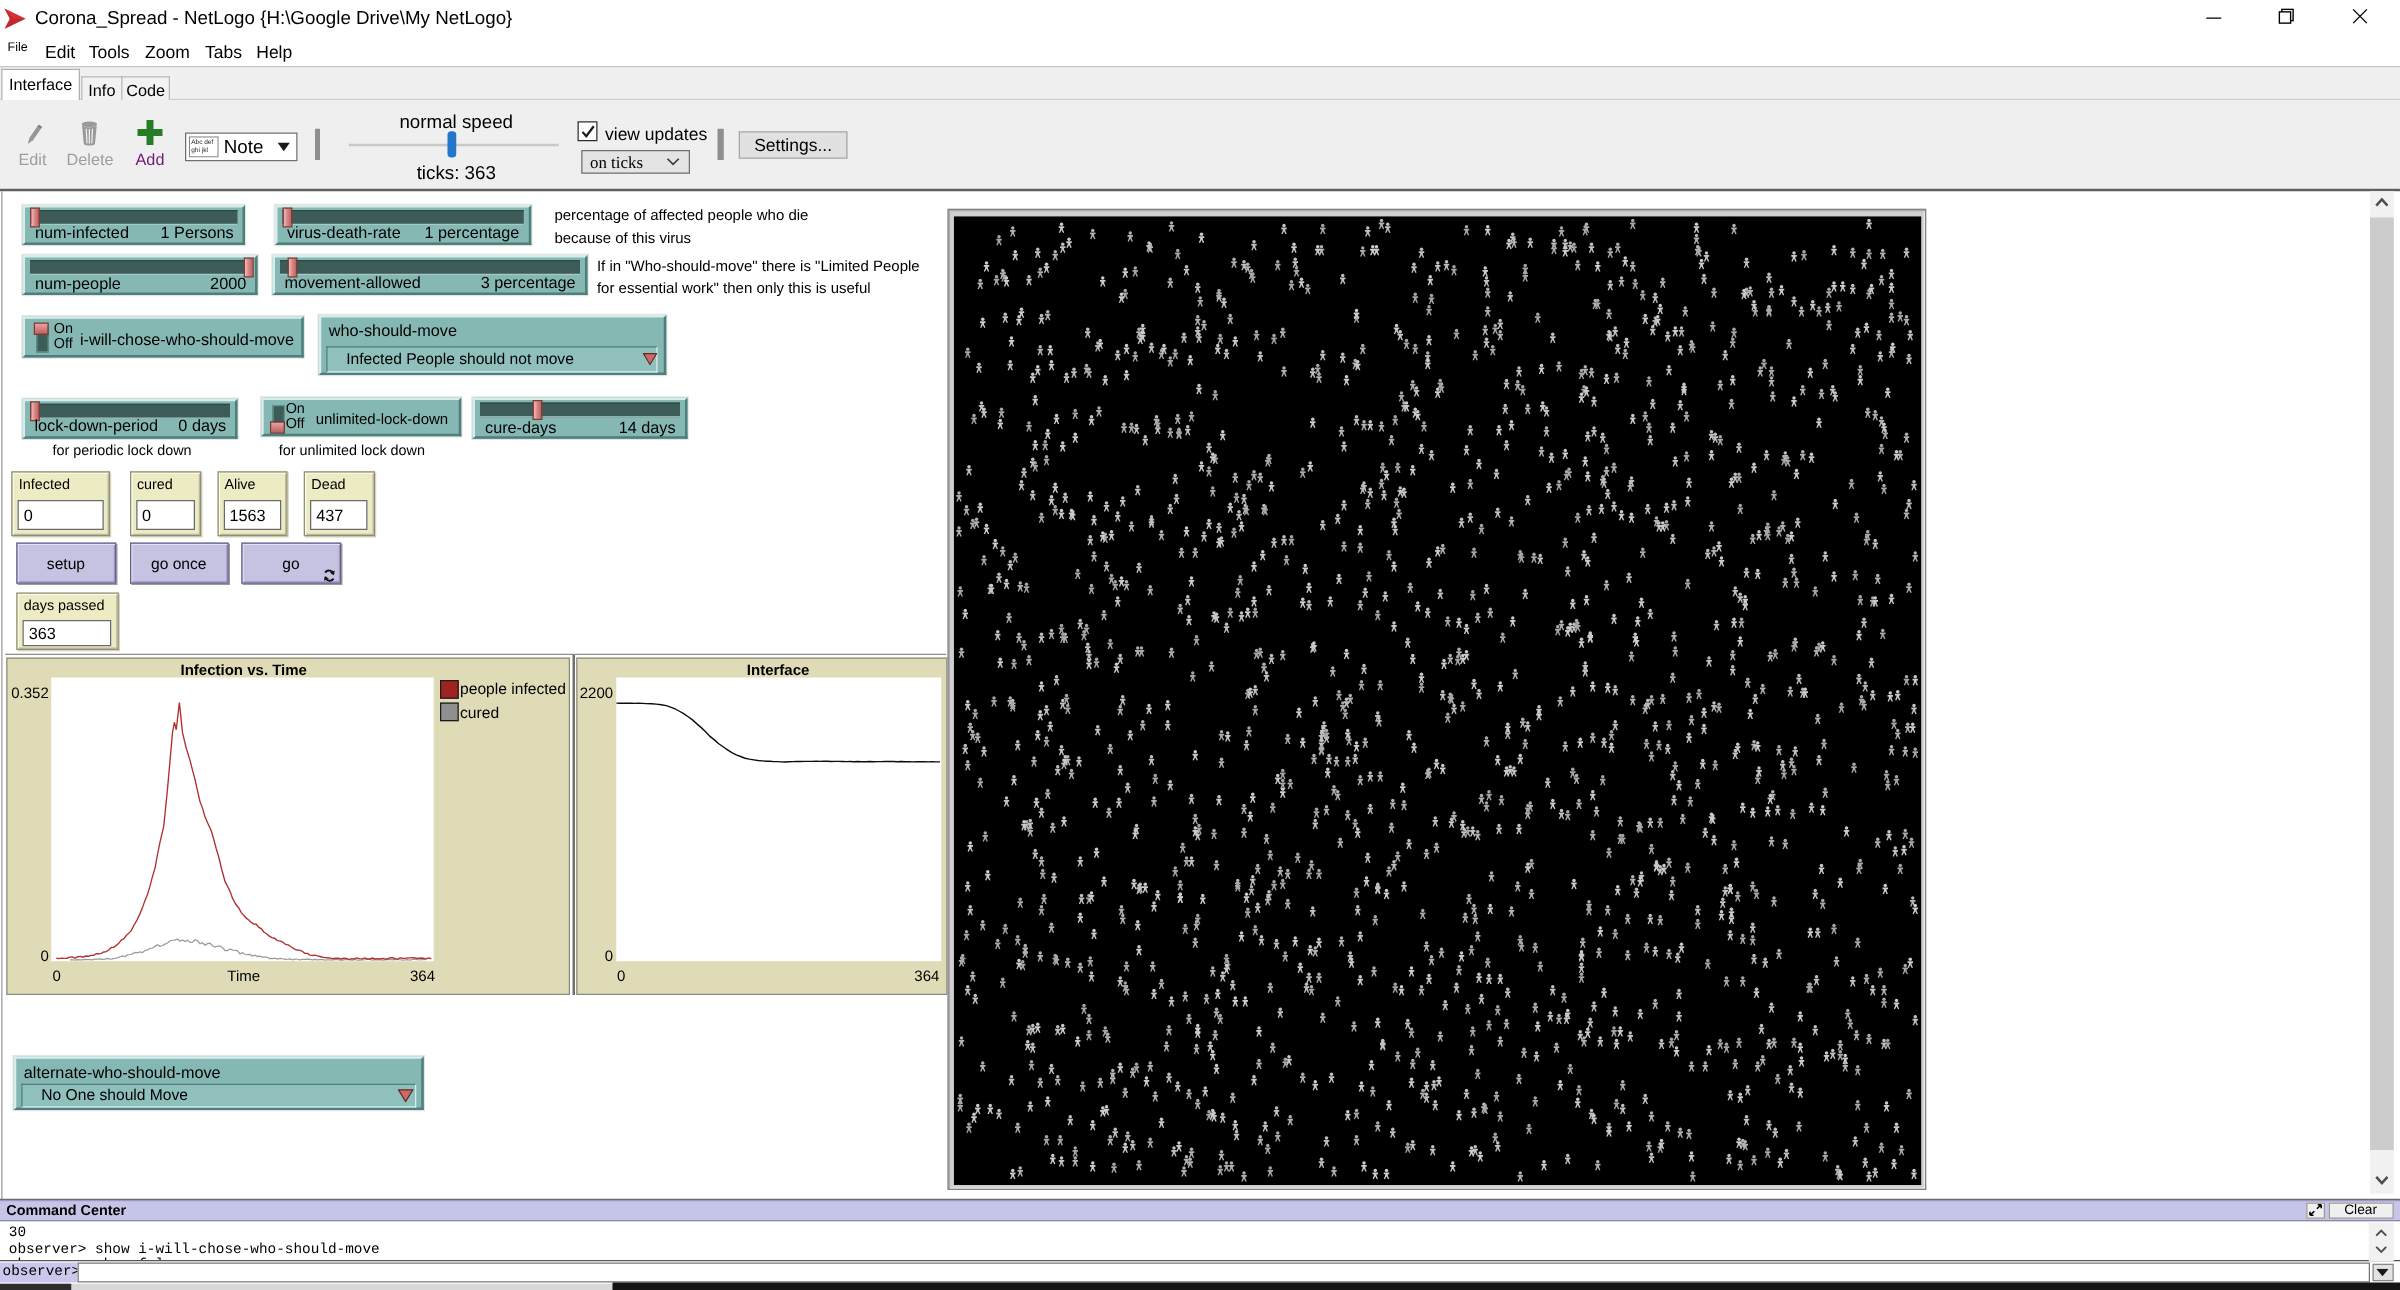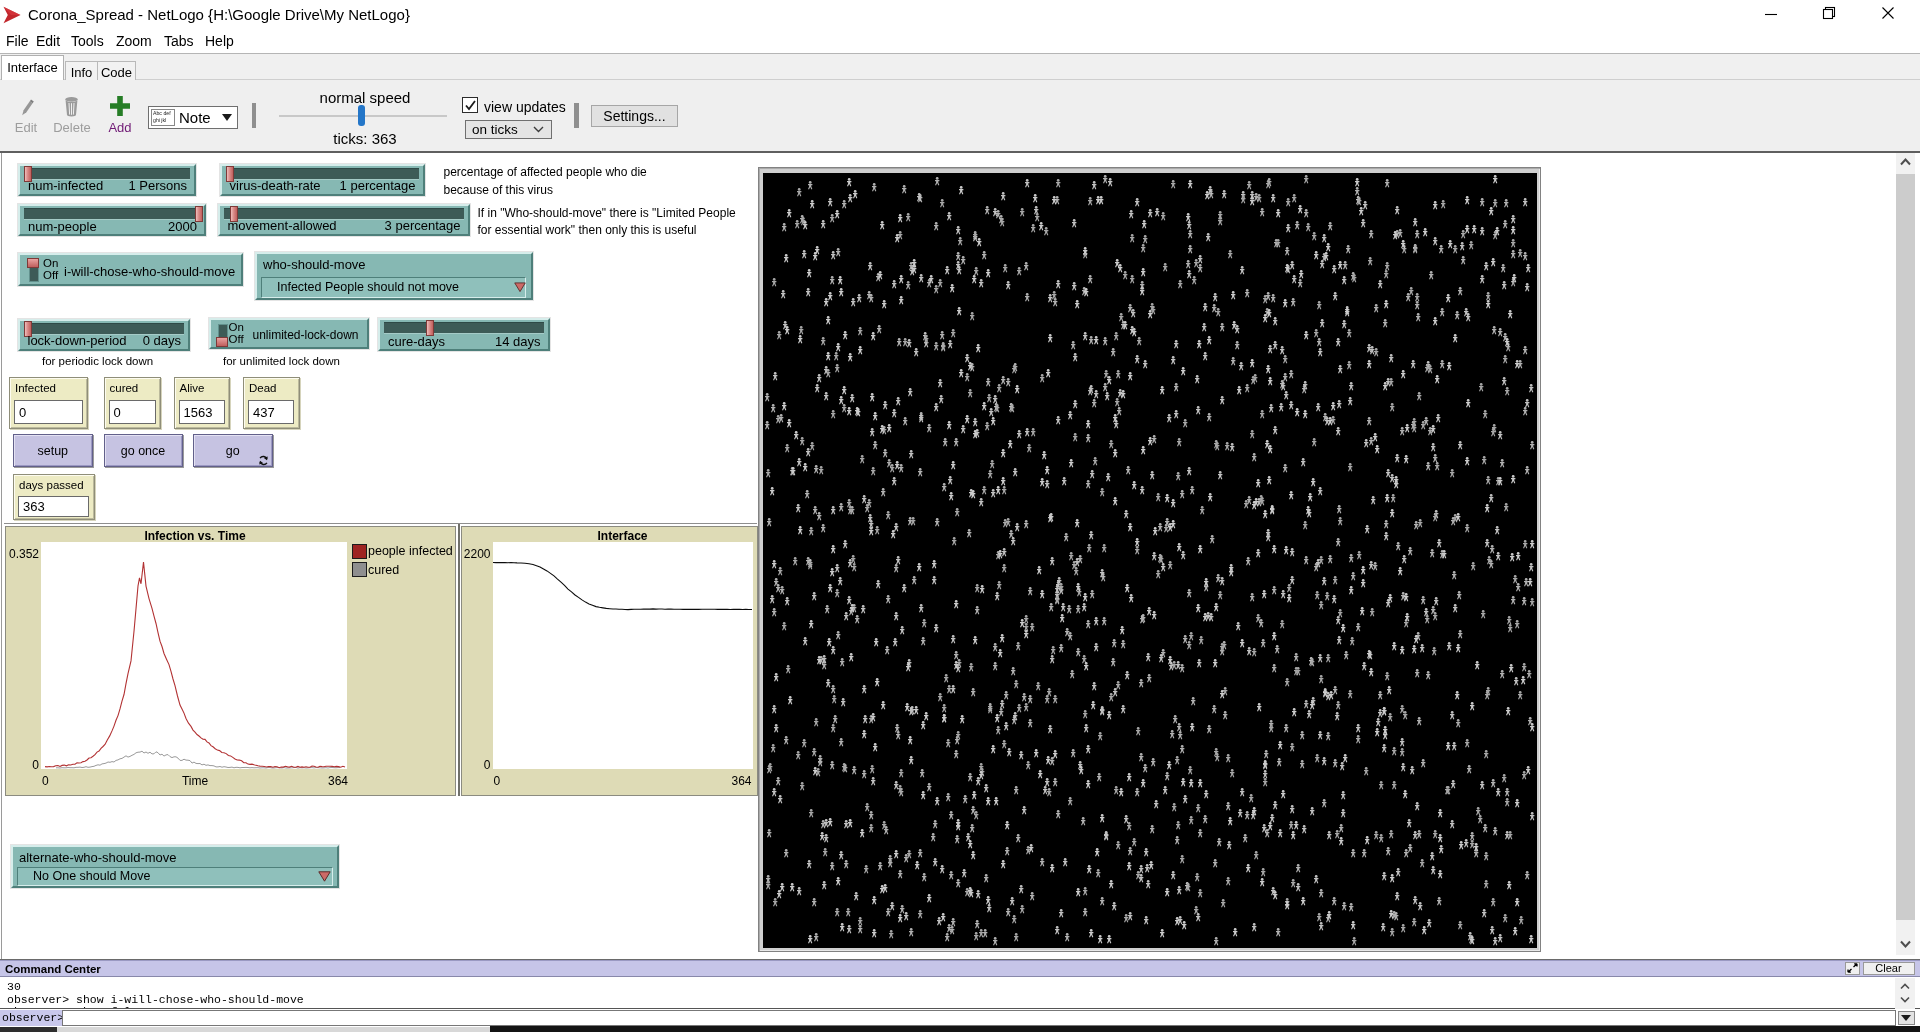--- a/index.html
+++ b/index.html
@@ -37,21 +37,21 @@
     <line x1="1" y1="7.5" x2="13" y2="7.5" stroke="#000" stroke-width="1.1"></line>
   </svg>
 <svg class="a" style="left:1822px;top:6px" width="14" height="14" viewBox="0 0 14 14">
     <rect x="3.5" y="1.5" width="9" height="9" fill="none" stroke="#000" stroke-width="1.1"></rect>
     <rect x="1.5" y="3.5" width="9" height="9" fill="#fff" stroke="#000" stroke-width="1.1"></rect>
   </svg>
 <svg class="a" style="left:1881px;top:6px" width="14" height="14" viewBox="0 0 14 14">
     <path d="M1.5 1.5 L12.5 12.5 M12.5 1.5 L1.5 12.5" stroke="#000" stroke-width="1.1"></path>
   </svg>
 
-<div class="a" style="left:6px;top:33px;font-size:14px;">File</div>
+<div class="a" style="left:6px;top:33px;font-size:10px;">File</div>
 <div class="a" style="left:36px;top:33px;font-size:14px;">Edit</div>
 <div class="a" style="left:71px;top:33px;font-size:14px;">Tools</div>
 <div class="a" style="left:116px;top:33px;font-size:14px;">Zoom</div>
 <div class="a" style="left:164px;top:33px;font-size:14px;">Tabs</div>
 <div class="a" style="left:205px;top:33px;font-size:14px;">Help</div>
 <div class="a" style="left:0;top:53px;width:1920px;height:1px;background:#b5b5b5;"></div>
 
 <div class="a" style="left:0;top:54px;width:1920px;height:26px;background:#f0f0f0;"></div>
 <div class="a" style="left:0;top:79px;width:1920px;height:1px;background:#cfcfcf;"></div>
 <div class="a" style="left:65px;top:61px;width:31px;height:19px;background:#f2f2f2;border:1px solid #b9b9b9;border-bottom:none;font-size:13px;text-align:center;padding-top:3px;box-sizing:content-box;">Info</div>
@@ -89,21 +89,21 @@
 <div class="a" style="left:310px;top:89px;width:110px;text-align:center;font-size:15px;">normal speed</div>
 <div class="a" style="left:279px;top:115px;width:168px;height:2px;background:#c8c8c8;"></div>
 <div class="a" style="left:358px;top:105px;width:7px;height:21px;background:#2476c8;border-radius:3px;"></div>
 <div class="a" style="left:310px;top:130px;width:110px;text-align:center;font-size:15px;">ticks: 363</div>
 <div class="a" style="left:462px;top:97px;width:16px;height:16px;background:#fff;border:1.5px solid #2c2c2c;box-sizing:border-box;"></div>
 <svg class="a" style="left:464px;top:99px" width="13" height="13" viewBox="0 0 13 13">
     <path d="M2 6.5 L5 10 L11 2" stroke="#1c1c1c" stroke-width="1.8" fill="none"></path>
   </svg>
 <div class="a" style="left:484px;top:99px;font-size:14px;">view updates</div>
 <div class="a" style="left:465px;top:120px;width:87px;height:19px;background:#e4e4e4;border:1px solid #707070;box-sizing:border-box;"></div>
-<div class="a" style="left:472px;top:122px;font-size:13.5px;">on ticks</div>
+<div class="a" style="left:472px;top:122px;font-size:13.5px;font-family:Liberation Serif, serif;">on ticks</div>
 <svg class="a" style="left:533px;top:126px" width="11" height="7" viewBox="0 0 11 7">
     <path d="M1 1 L5.5 5.5 L10 1" stroke="#3c3c3c" stroke-width="1.4" fill="none"></path>
   </svg>
 <div class="a" style="left:574px;top:103px;width:5px;height:25px;background:#8f8f8f;"></div>
 <div class="a" style="left:591px;top:105px;width:87px;height:22px;background:#e1e1e1;border:1px solid #a6a6a6;font-size:14px;text-align:center;line-height:20px;box-sizing:border-box;">Settings...</div>
 
 <div class="a" style="left:1px;top:153px;width:1px;height:807px;background:#9a9a9a;"></div>
 
 <div class="sl" style="left:18px;top:163.5px;width:178px;height:32px;">
  <div class="g"></div>

